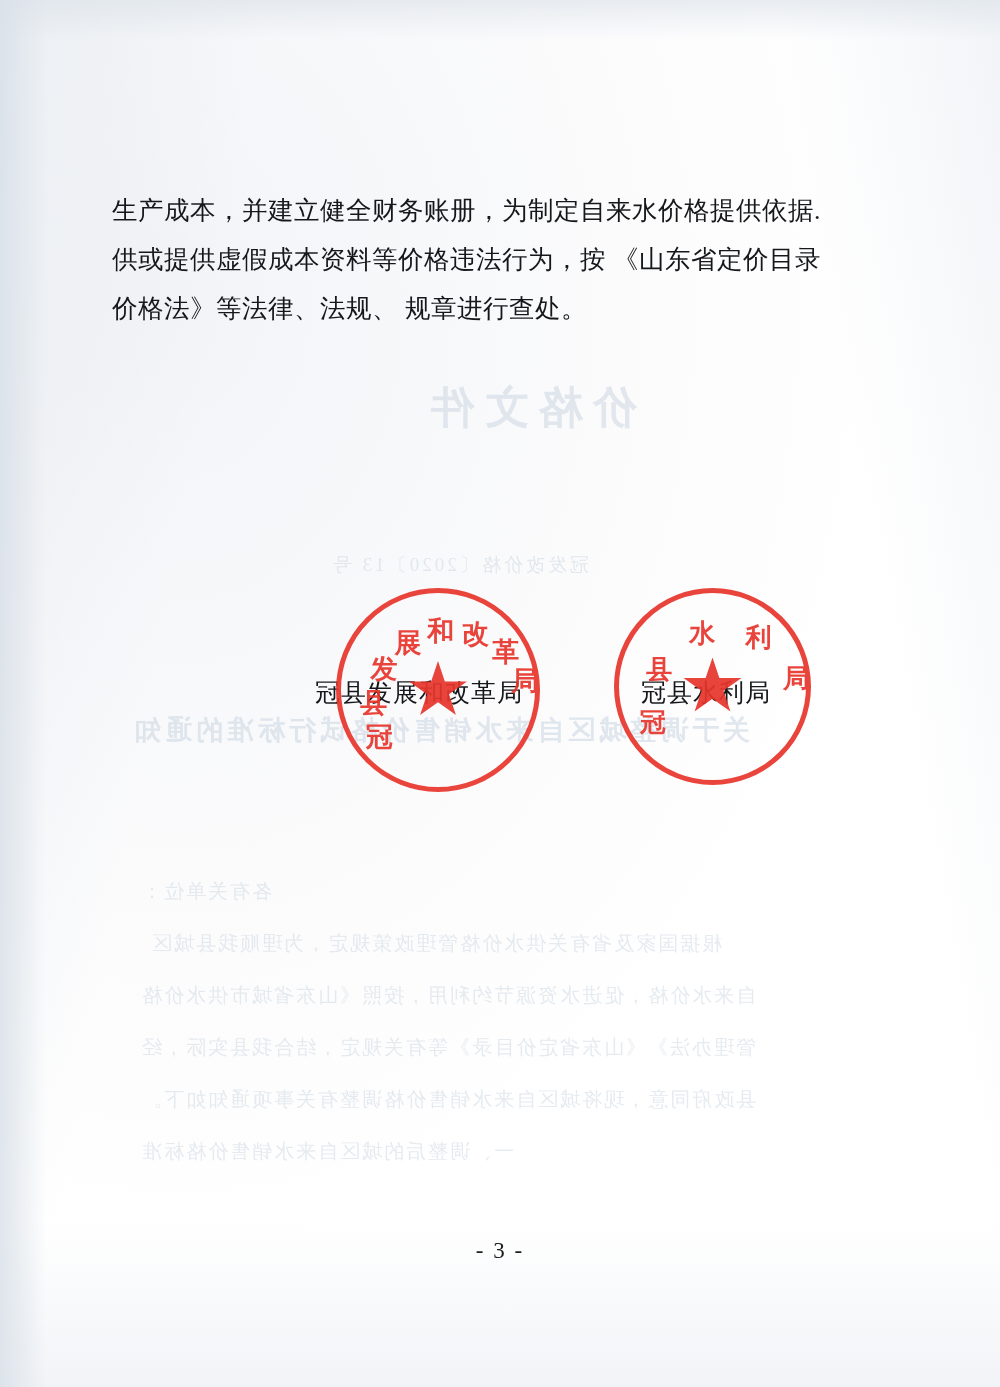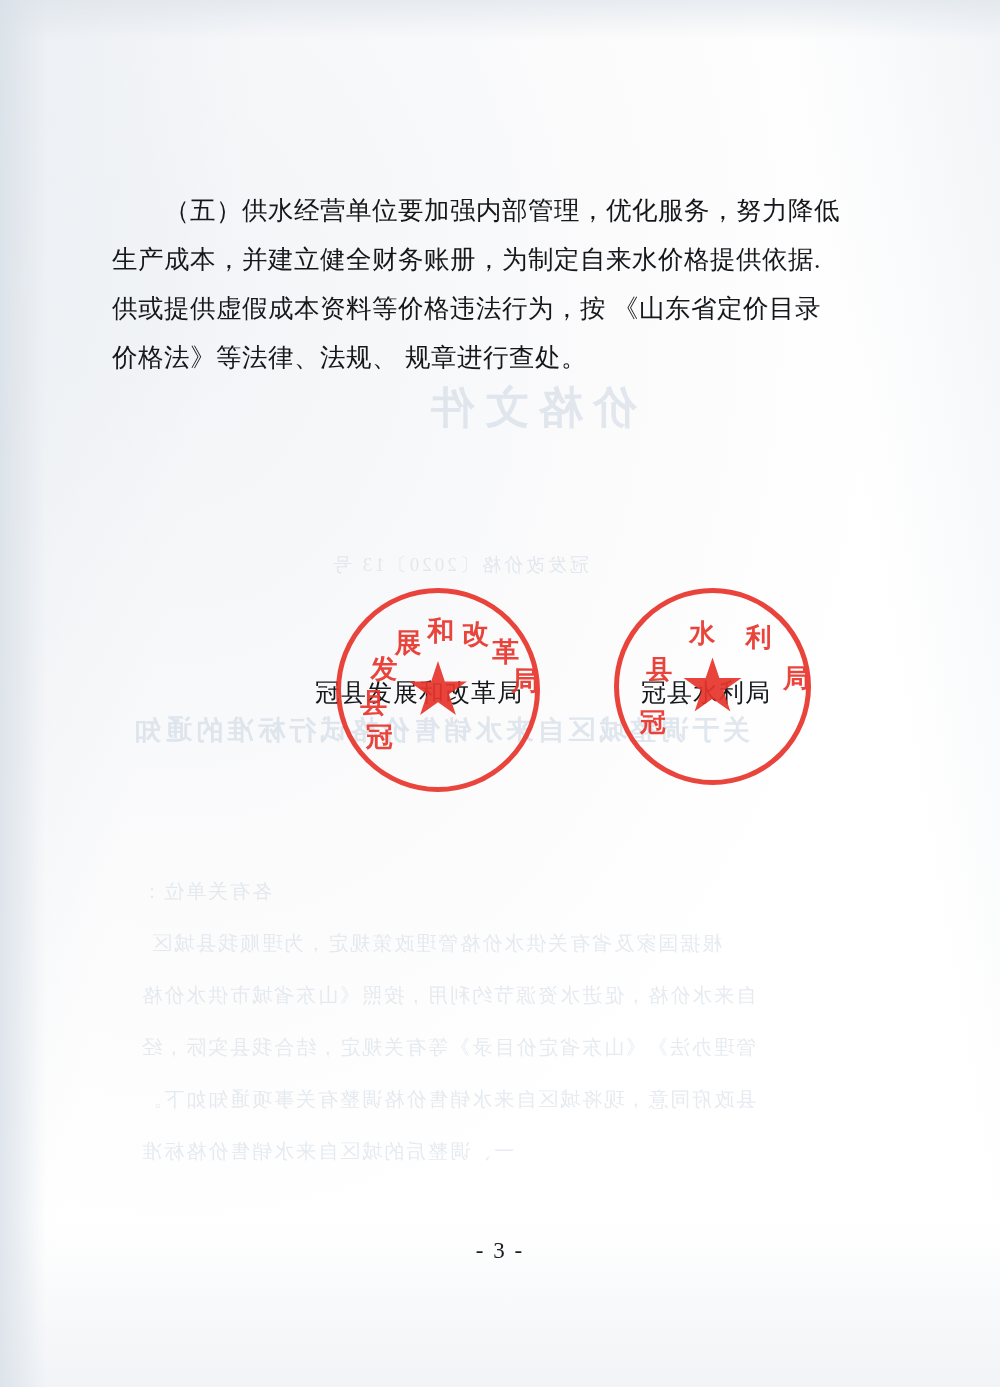--- a/index.html
+++ b/index.html
@@ -216,21 +216,20 @@
     <div class="g ghost-body" style="left:140px; top:982px;">自来水价格，促进水资源节约利用，按照《山东省城市供水价格</div>
     <div class="g ghost-body" style="left:140px; top:1034px;">管理办法》《山东省定价目录》等有关规定，结合我县实际，经</div>
     <div class="g ghost-body" style="left:140px; top:1086px;">县政府同意，现将城区自来水销售价格调整有关事项通知如下。</div>
     <div class="g ghost-body" style="left:140px; top:1138px;">一、调整后的城区自来水销售价格标准</div>
     <div class="g ghost-body" style="left:150px; top:1190px;"></div>
   </div>
 
   <div class="content">
 
     <div class="para">
-      <span class="pline ind">（五）供水经营单位要加强内部管理，优化服务，努力降低</span>
       <span class="pline">生产成本，并建立健全财务账册，为制定自来水价格提供依据.</span>
     </div>
 
     <div class="para">
       <span class="pline">供或提供虚假成本资料等价格违法行为，按 《山东省定价目录</span>
       <span class="pline">价格法》等法律、法规、 规章进行查处。</span>
     </div>
 
 
   </div>

